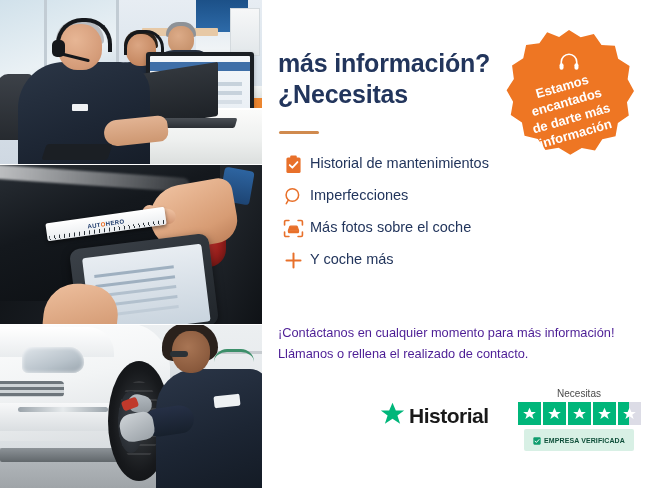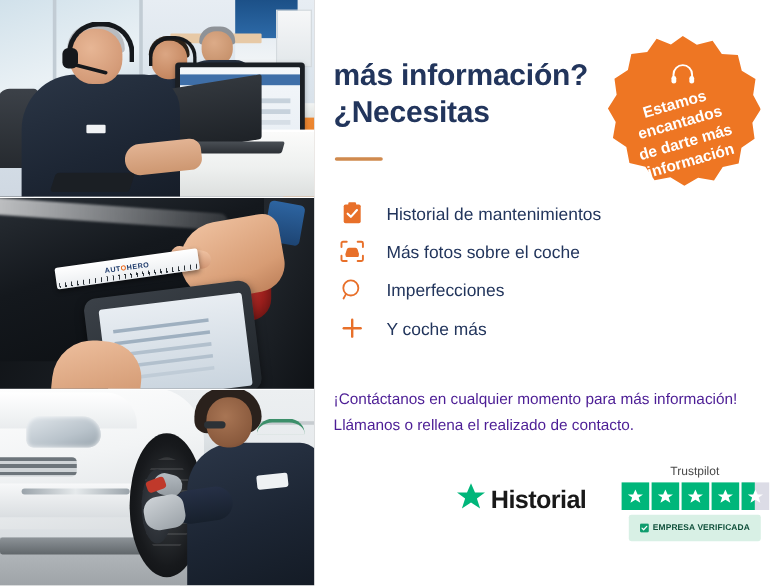--- a/index.html
+++ b/index.html
@@ -461,23 +461,22 @@
 
   
   .features {
     position:absolute;
     left: 14px;
     top: 155px;
     width: 356px;
   }
   .feature {
     display: flex;
-    align-items: flex-end;
+    align-items: flex-start;
     height: 32px;
-    gap: 12px;
   }
   .feature-icon {
     width: 34px;
     min-width: 34px;
     display:flex; align-items:center; justify-content:center;
     color:#e8702a;
   }
   .feature-label {
     font-size: 14.5px;
     color: #22355c;
@@ -686,44 +685,44 @@
             <rect x="5.5" y="0.6" width="7" height="3.6" rx="1.2" fill="#e8702a"></rect>
             <path d="M5 10.6 L7.8 13.4 L13.2 7.4" stroke="#ffffff" stroke-width="1.9" fill="none" stroke-linecap="round" stroke-linejoin="round"></path>
           </svg>
         </div>
         <div class="feature-label">Historial de mantenimientos</div>
       </div>
 
 
       <div class="feature">
         <div class="feature-icon">
+          <svg width="19" height="19" viewBox="0 0 20 20" stroke="#e8702a" stroke-width="1.6" fill="none">
+            <circle cx="8.8" cy="8.4" r="6.6"></circle>
+            <path d="M4.4 14 L2.4 17.6" stroke-linecap="round"></path>
+          </svg>
+        </div>
+        <div class="feature-label">Imperfecciones</div>
+      </div>
+
+      <div class="feature">
+        <div class="feature-icon">
           <svg width="21" height="19" viewBox="0 0 22 20" stroke="#e8702a" stroke-width="1.7" fill="none" stroke-linecap="round">
             <path d="M1.6 6.2 V2.9 a1.3 1.3 0 0 1 1.3 -1.3 H6.2"></path>
             <path d="M15.8 1.6 H19.1 a1.3 1.3 0 0 1 1.3 1.3 V6.2"></path>
             <path d="M20.4 13.8 V17.1 a1.3 1.3 0 0 1 -1.3 1.3 H15.8"></path>
             <path d="M6.2 18.4 H2.9 a1.3 1.3 0 0 1 -1.3 -1.3 V13.8"></path>
             <path d="M5.6 12.4 L6.9 8.4 a1.3 1.3 0 0 1 1.25 -0.9 h5.7 a1.3 1.3 0 0 1 1.25 0.9 l1.3 4" fill="#e8702a" stroke="#e8702a" stroke-width="1.2" stroke-linejoin="round"></path>
             <rect x="5.2" y="11.9" width="11.6" height="3.1" rx="1.1" fill="#e8702a" stroke="none"></rect>
           </svg>
         </div>
         <div class="feature-label">Más fotos sobre el coche</div>
       </div>
 
       <div class="feature">
         <div class="feature-icon">
-          <svg width="19" height="19" viewBox="0 0 20 20" stroke="#e8702a" stroke-width="1.6" fill="none">
-            <circle cx="8.8" cy="8.4" r="6.6"></circle>
-            <path d="M4.4 14 L2.4 17.6" stroke-linecap="round"></path>
-          </svg>
-        </div>
-        <div class="feature-label">Imperfecciones</div>
-      </div>
-
-      <div class="feature">
-        <div class="feature-icon">
           <svg width="19" height="19" viewBox="0 0 20 20" stroke="#e8702a" stroke-width="2.1" stroke-linecap="round">
             <path d="M10 2.6 V17.4"></path>
             <path d="M2.6 10 H17.4"></path>
           </svg>
         </div>
         <div class="feature-label">Y coche más</div>
       </div>
     </div>
 
     <div class="para">
@@ -735,21 +734,21 @@
       <div class="tp-logo">
         <span>
           <svg width="25" height="24" viewBox="0 0 24 23">
             <path d="M12 0.6 L15.2 8.1 L23.2 8.1 L16.7 12.9 L19.3 20.9 L12 16 L4.7 20.9 L7.3 12.9 L0.8 8.1 L8.8 8.1 Z" fill="#00b67a"></path>
           </svg>
         </span>
         <span class="tp-word">Historial</span>
       </div>
 
       <div class="tp-right">
-        <div class="tp-excelente">Trustpilot</div>
+        <div class="tp-excelente">Necesitas</div>
         <div class="tp-stars">
           <div class="tp-star">
             <svg width="15" height="14" viewBox="0 0 24 23">
                 <path d="M12 1.4 L15.1 8.2 L22.4 8.2 L16.5 12.6 L18.8 19.8 L12 15.4 L5.2 19.8 L7.5 12.6 L1.6 8.2 L8.9 8.2 Z" fill="#ffffff"></path>
               </svg>
           </div>
           <div class="tp-star">
             <svg width="15" height="14" viewBox="0 0 24 23">
                 <path d="M12 1.4 L15.1 8.2 L22.4 8.2 L16.5 12.6 L18.8 19.8 L12 15.4 L5.2 19.8 L7.5 12.6 L1.6 8.2 L8.9 8.2 Z" fill="#ffffff"></path>
               </svg>

